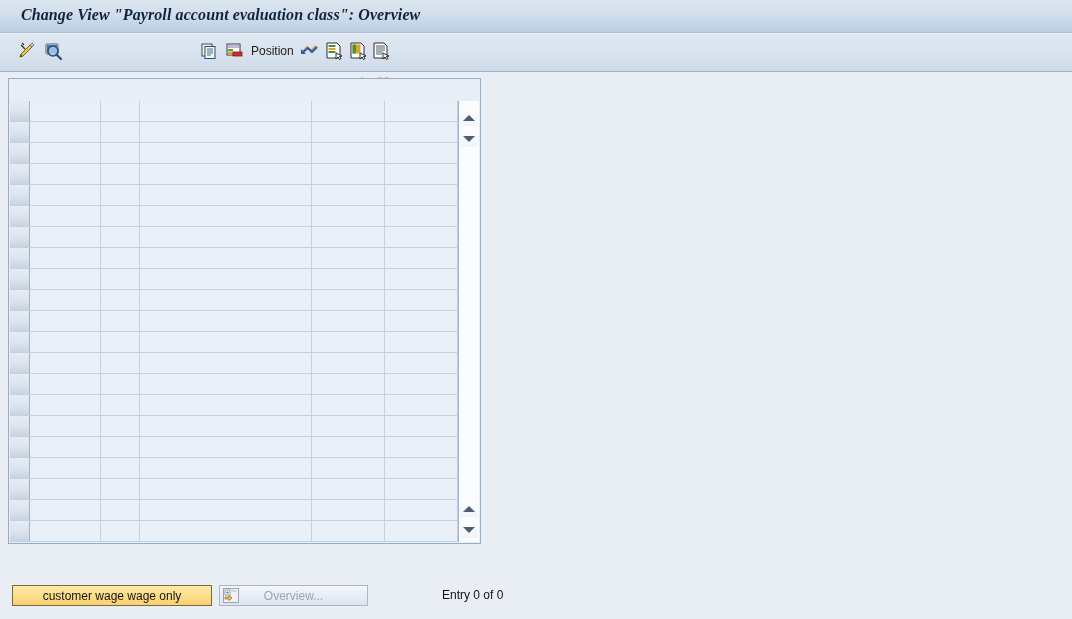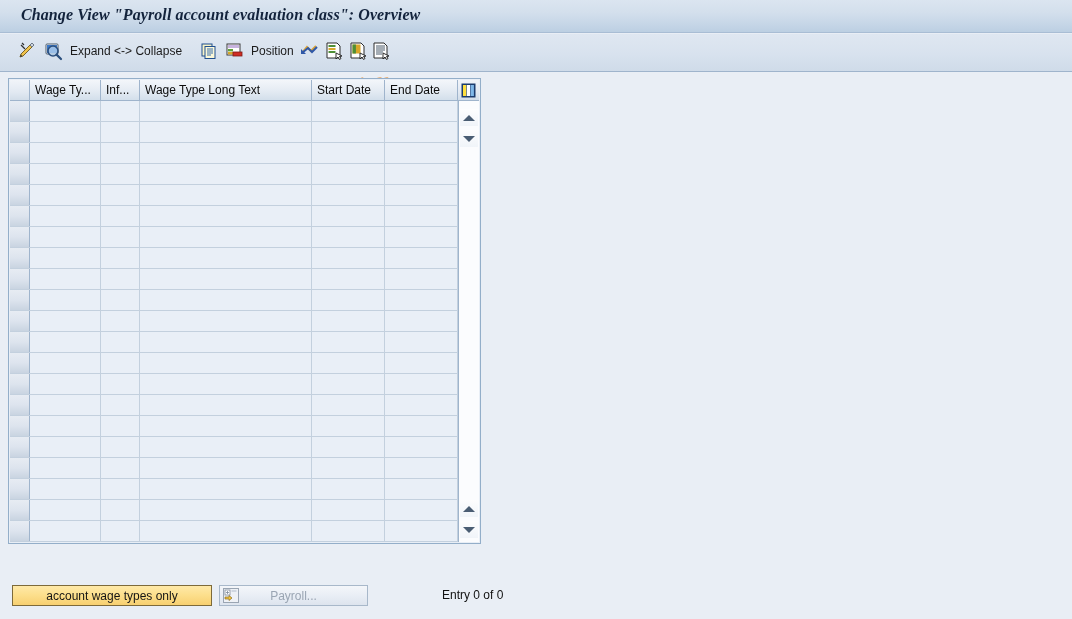--- a/index.html
+++ b/index.html
@@ -261,21 +261,20 @@
 
   <div class="tb-item" style="left:41px;width:24px;">
     <svg class="icon-box" width="20" height="20" viewBox="0 0 20 20">
       <rect x="3" y="3" width="12" height="10" rx="1" fill="#ffffff" stroke="#4a5a6b" stroke-width="1"></rect>
       <rect x="4" y="4" width="10" height="8" fill="#3a78c8"></rect>
       <circle cx="10" cy="10" r="5" fill="#b9d6f2" fill-opacity="0.75" stroke="#2b4f7d" stroke-width="1.6"></circle>
       <path d="M13.6 13.6 L18 18" stroke="#2b4f7d" stroke-width="2.2" stroke-linecap="round"></path>
     </svg>
   </div>
 
-  <div class="tb-label" style="left:70px;">Expand &lt;-&gt; Collapse</div>
 
   <div class="tb-item" style="left:198px;width:22px;">
     <svg class="icon-box" width="18" height="18" viewBox="0 0 18 18">
       <rect x="2" y="2" width="10" height="12" fill="#f7f3c8" stroke="#1f4f8f" stroke-width="1"></rect>
       <rect x="5" y="4.5" width="10" height="12" fill="#fbf8d8" stroke="#1f4f8f" stroke-width="1"></rect>
       <path d="M7 7 H13 M7 9 H13 M7 11 H13 M7 13 H11" stroke="#3b6fae" stroke-width="1"></path>
     </svg>
   </div>
 
   <div class="tb-item" style="left:223px;width:22px;">
@@ -324,36 +323,20 @@
       <path d="M11 11 L11 17 L13 15 L14.5 17.5 L16 16.5 L14.5 14.5 L17 14 Z" fill="#ffffff" stroke="#1a1a1a" stroke-width="0.9"></path>
     </svg>
   </div>
 
   <div id="watermark">www.tutorialkart.com</div>
 </div>
 
 <div id="grid-wrap">
   <div id="grid-inner">
 
-    <div class="hdr-row">
-      <div class="hdr-corner"></div>
-      <div class="hdr-cell" style="left:20px;width:71px;">Wage Ty...</div>
-      <div class="hdr-cell" style="left:91px;width:39px;">Inf...</div>
-      <div class="hdr-cell" style="left:130px;width:172px;">Wage Type Long Text</div>
-      <div class="hdr-cell" style="left:302px;width:73px;">Start Date</div>
-      <div class="hdr-cell" style="left:375px;width:73px;">End Date</div>
-      <div class="hdr-selall" style="left:448px;">
-        <svg width="15" height="15" viewBox="0 0 15 15">
-          <rect x="0.5" y="0.5" width="14" height="14" fill="#1c3c6e"></rect>
-          <rect x="2" y="2" width="3.3" height="11" fill="#ffdf3d"></rect>
-          <rect x="5.8" y="2" width="3.3" height="11" fill="#ffffff"></rect>
-          <rect x="9.6" y="2" width="3.3" height="11" fill="#7fb7e8"></rect>
-        </svg>
-      </div>
-    </div>
 
     <div id="rows-host">
         <div class="row" style="top: 21px;">
           <div class="row-handle"></div>
           <div class="cell" style="left: 20px; width: 71px;"></div>
           <div class="cell" style="left: 91px; width: 39px;"></div>
           <div class="cell" style="left: 130px; width: 172px;"></div>
           <div class="cell" style="left: 302px; width: 73px;"></div>
           <div class="cell" style="left: 375px; width: 73px;"></div>
         </div>
@@ -530,28 +513,28 @@
           <div class="arrow-up"></div>
         </div>
       <div class="sc-btn" style="top:420px;">
           <div class="arrow-down"></div>
         </div>
     </div>
 
   </div>
 </div>
 
-<div class="btn-yellow">account wage types only</div>
+<div class="btn-yellow">customer wage wage only</div>
 
 <div class="btn-position">
   <span class="pos-icon">
     <svg width="16" height="15" viewBox="0 0 16 15">
       <rect x="0.5" y="0.5" width="15" height="14" fill="#eef1f6" stroke="#9aa5b3" stroke-width="1"></rect>
       <rect x="2" y="2" width="5" height="5" fill="#ffffff" stroke="#7f8b99" stroke-width="0.8"></rect>
       <path d="M4.5 3 V6 M3 4.5 H6" stroke="#7f8b99" stroke-width="0.8"></path>
       <rect x="8.5" y="2" width="5" height="2" fill="#cfd6e0"></rect>
       <path d="M2 9 L6 9 L6 7.5 L9 10 L6 12.5 L6 11 L2 11 Z" fill="#f2c23c" stroke="#8a6f23" stroke-width="0.7"></path>
     </svg>
   </span>
-  <span>Payroll...</span>
+  <span>Overview...</span>
 </div>
 
 <div id="entry-count">Entry 0 of 0</div>
 
 </body></html>

